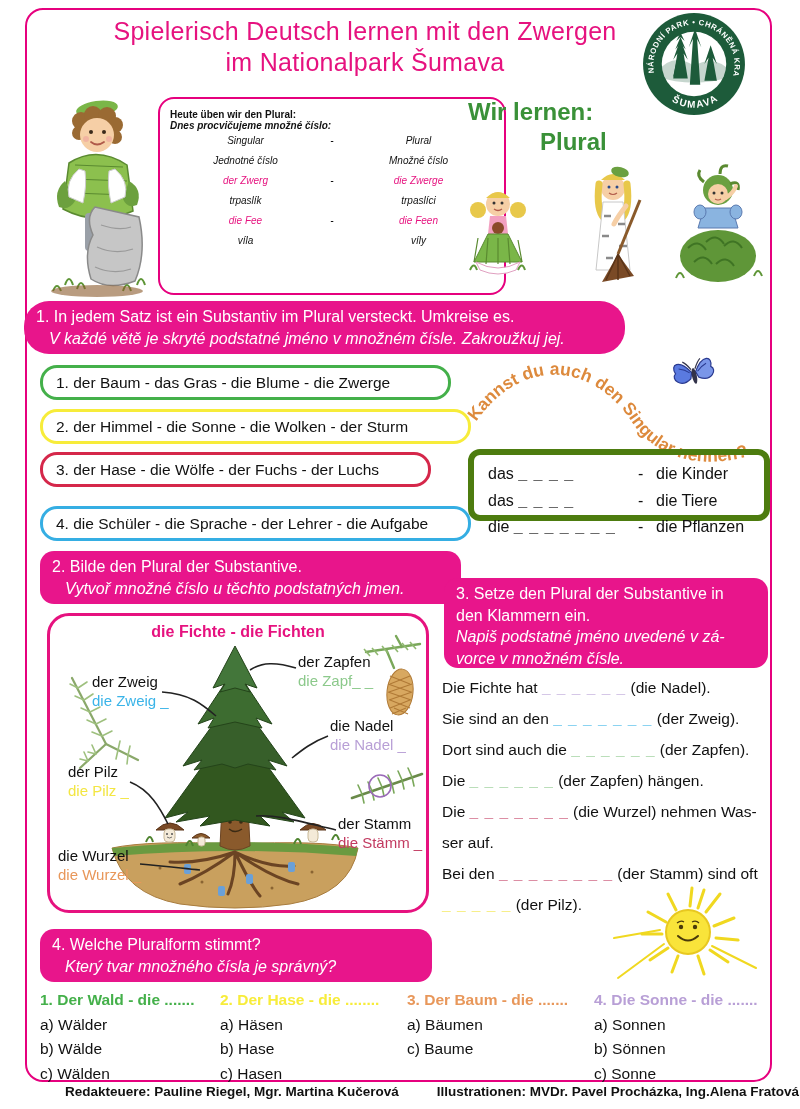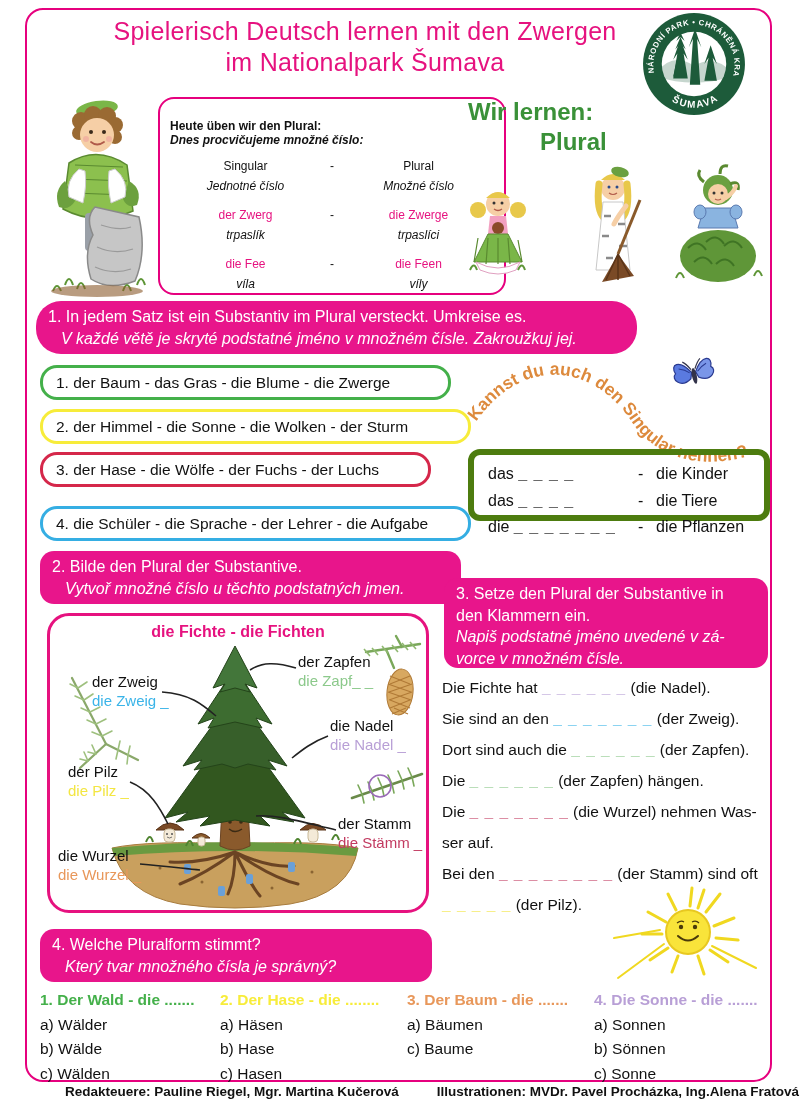--- a/index.html
+++ b/index.html
@@ -5,25 +5,25 @@
   html,body{margin:0;padding:0;background:#fff;}
   .page{position:relative;width:800px;height:1109px;background:#fff;
         font-family:"Liberation Sans",sans-serif;overflow:hidden;color:#111;}
   .abs{position:absolute;}
   .frame{position:absolute;left:25px;top:8px;width:743px;height:1070px;
          border:2px solid #e6007e;border-radius:18px;}
   .title{left:60px;top:16px;width:610px;text-align:center;color:#e6127f;
          font-weight:normal;font-size:25px;line-height:31px;letter-spacing:.3px;}
   .green-head{color:#3a9138;font-weight:bold;font-size:24px;}
   .intro-box{left:158px;top:97px;width:348px;height:198px;border:2px solid #e6007e;
-             border-radius:16px;padding:20px 10px;box-sizing:border-box;font-size:12px;}
+             border-radius:16px;padding:10px 10px;box-sizing:border-box;font-size:10px;}
   .intro-h{font-weight:bold;}
   .intro-cz{font-style:italic;}
   .irow{display:grid;grid-template-columns:1fr 22px 1fr;text-align:center;line-height:20px;}
-  .irow.gap{margin-top:9px;}
+  .irow.gap{font-style:italic;}
   .pink-t{color:#e6127f;}
   .ital{font-style:italic;}
   .banner{background:#e8158b;color:#fff;border-radius:14px;padding:5px 12px;
           font-size:16px;line-height:21.5px;box-sizing:border-box;}
   .banner .cz{font-style:italic;padding-left:13px;}
   .item-box{position:absolute;height:29px;border-radius:17px;border:3px solid;
             background:#fff;font-size:15.5px;line-height:29px;padding-left:13px;
             box-sizing:content-box;white-space:nowrap;}
   .sing-box{left:468px;top:449px;width:302px;height:72px;border:6px solid #4d7c0f;
             border-radius:12px;box-sizing:border-box;padding:6px 14px;font-size:16px;}
@@ -184,21 +184,21 @@
         <path d="M236 50 L264 50 L270 70 L230 70 Z" fill="#8ab4e0" stroke="#5a7ab0"></path>
         <ellipse cx="232" cy="54" rx="6" ry="7" fill="#8ab4e0" stroke="#5a7ab0"></ellipse>
         <ellipse cx="268" cy="54" rx="6" ry="7" fill="#8ab4e0" stroke="#5a7ab0"></ellipse>
         <ellipse cx="250" cy="98" rx="38" ry="26" fill="#5f9638"></ellipse>
         <path d="M220 90 q10 -10 18 2 M238 84 q10 -10 18 2 M256 88 q10 -10 18 2 M226 104 q10 -10 18 2 M248 106 q10 -10 18 2" stroke="#3f7424" stroke-width="2" fill="none"></path>
         <path d="M208 120 q4 -10 8 0 M286 118 q4 -10 8 0" stroke="#5f9638" stroke-width="2" fill="none"></path>
       </g>
     </svg>
   </div>
 
-  <div class="abs banner" style="left:36px;top:301px;width:601px;height:53px;border-radius:25px;">
+  <div class="abs banner" style="left:24px;top:301px;width:601px;height:53px;border-radius:25px;">
     <div>1. In jedem Satz ist ein Substantiv im Plural versteckt. Umkreise es.</div>
     <div class="cz">V každé větě je skryté podstatné jméno v množném čísle. Zakroužkuj jej.</div>
   </div>
 
   <div class="item-box" style="left: 40px; top: 365px; width: 392px; border-color: rgb(68, 176, 74);">1. der Baum - das Gras - die Blume - die Zwerge</div>
   <div class="item-box" style="left: 40px; top: 409px; width: 412px; border-color: rgb(247, 236, 58);">2.  der Himmel - die Sonne - die Wolken - der Sturm</div>
   <div class="item-box" style="left: 40px; top: 452px; width: 372px; border-color: rgb(213, 39, 74);">3. der Hase - die Wölfe - der Fuchs - der Luchs</div>
   <div class="item-box" style="left: 40px; top: 506px; width: 412px; border-color: rgb(53, 174, 227);">4. die Schüler - die Sprache - der Lehrer - die Aufgabe</div>
 
   <div class="abs" style="left:668px;top:350px;width:52px;height:48px;">

